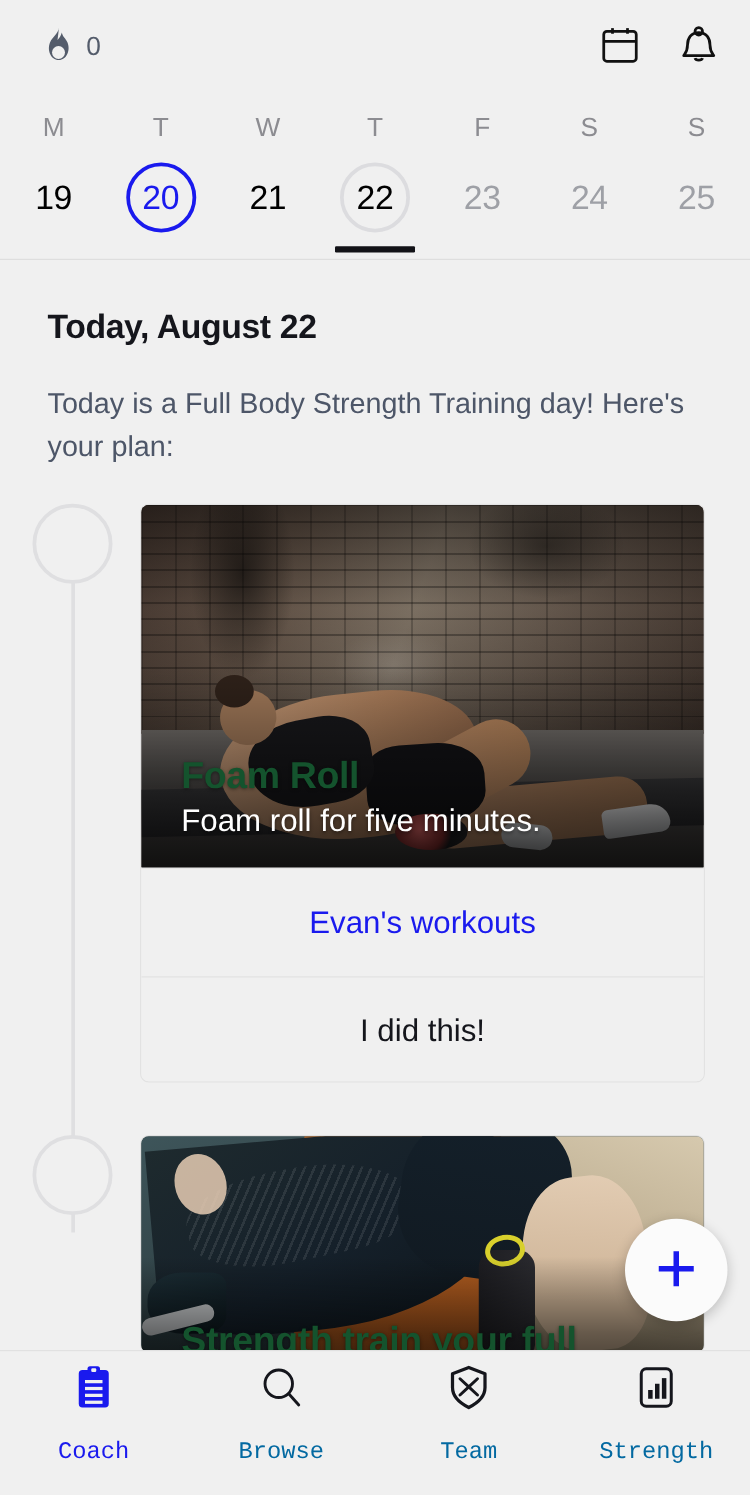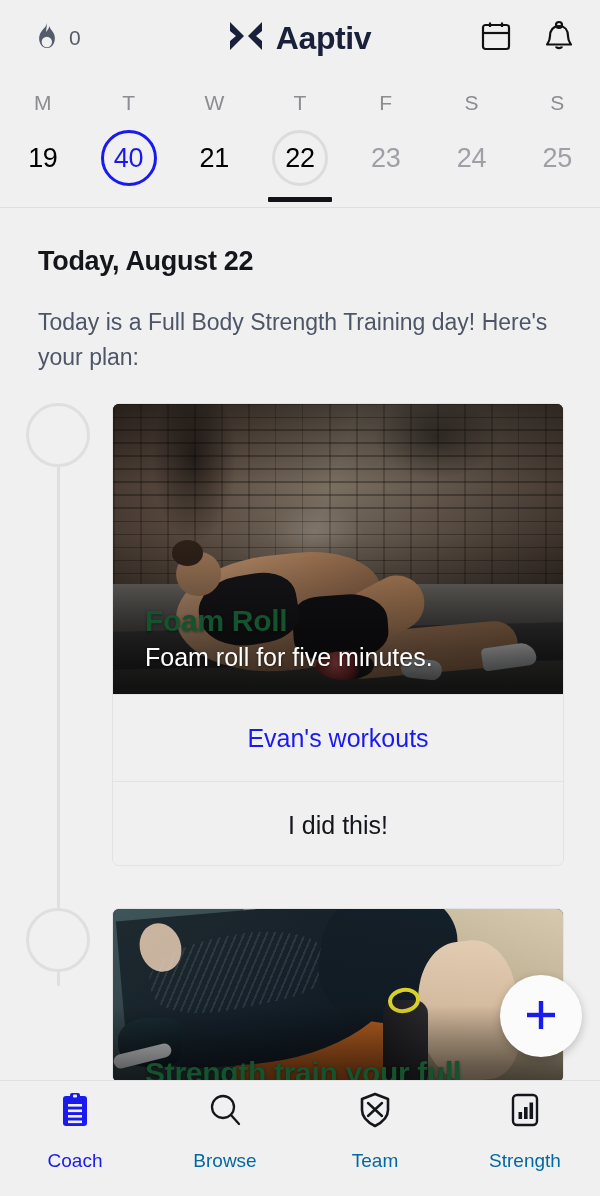--- a/index.html
+++ b/index.html
@@ -462,20 +462,21 @@
   }
   .tab {
     flex: 1 1 0;
     display: flex;
     flex-direction: column;
     align-items: center;
     justify-content: center;
     gap: 22px;
     padding-bottom: 18px;
     cursor: pointer;
+    font-family: Liberation Mono, monospace;
   }
   .tab-label {
     font-size: 19px;
     color: #0369a1;
     font-weight: 400;
   }
   .tab.active .tab-label { color: #1a1aee; }
   .tab-icon { height: 40px; display: flex; align-items: flex-end; }
 </style>
 </head>
@@ -488,29 +489,20 @@
     <div class="streak">
       <span>
         <svg width="26" height="30" viewBox="0 0 26 30">
           <path d="M13 1 C13 6, 8 8, 6 13 C3.5 19, 6.5 27, 13 27 C19.5 27, 22.5 19, 20 13 C18.5 9.5, 16 8.5, 15.5 5 C14.5 8, 13.5 9.5, 12 11 C12.5 7, 13 4, 13 1 Z" fill="#545c6b"></path>
           <circle cx="12.8" cy="21" r="5.2" fill="#f0f0f0"></circle>
         </svg>
       </span>
       <span class="streak-count">0</span>
     </div>
 
-    <div class="brand">
-      <span>
-        <svg width="34" height="32" viewBox="0 0 34 32">
-          <path d="M1 2 L15 16 L1 30 L1 21 L7 16 L1 11 Z" fill="#19213a"></path>
-          <path d="M33 2 L19 16 L33 30 L33 21 L27 16 L33 11 Z" fill="#19213a"></path>
-        </svg>
-      </span>
-      <span class="brand-word">Aaptiv</span>
-    </div>
 
     <div class="topbar-actions">
       <span>
         <svg width="32" height="32" viewBox="0 0 32 32">
           <rect x="3" y="5" width="26" height="24" rx="2.5" fill="none" stroke="#111" stroke-width="2.2"></rect>
           <line x1="3" y1="13" x2="29" y2="13" stroke="#111" stroke-width="2.2"></line>
           <line x1="10" y1="2.5" x2="10" y2="7" stroke="#111" stroke-width="2.2"></line>
           <line x1="22" y1="2.5" x2="22" y2="7" stroke="#111" stroke-width="2.2"></line>
         </svg>
       </span>
@@ -534,21 +526,21 @@
       <div class="dow-cell">S</div>
       <div class="dow-cell">S</div>
     </div>
 
     <div class="dom-row">
       <div class="dom-cell">
         <span class="dom-num">19</span>
       </div>
       <div class="dom-cell accent">
         <span class="ring blue"></span>
-        <span class="dom-num">40</span>
+        <span class="dom-num">20</span>
       </div>
       <div class="dom-cell">
         <span class="dom-num">21</span>
       </div>
       <div class="dom-cell">
         <span class="ring gray"></span>
         <span class="dom-num">22</span>
         <span class="underline"></span>
       </div>
       <div class="dom-cell muted">

